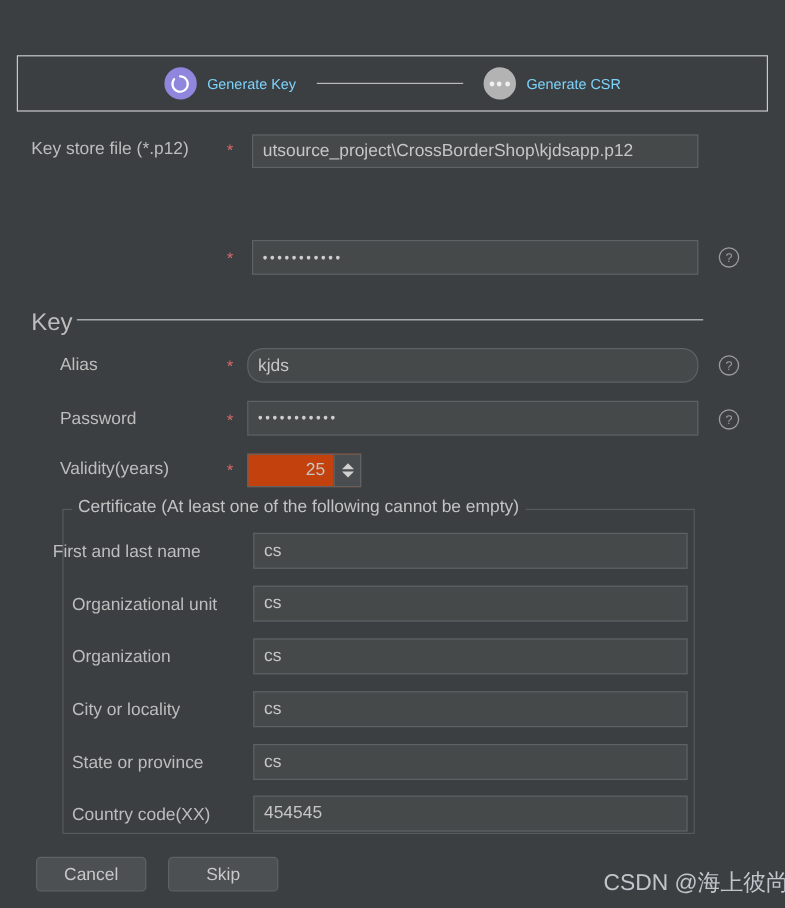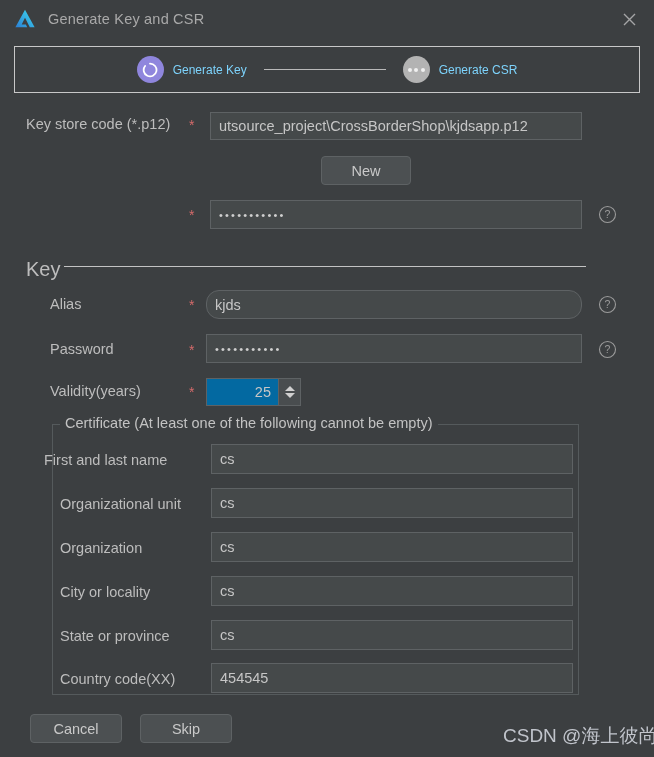--- a/index.html
+++ b/index.html
@@ -110,21 +110,21 @@
   #key-sep-line {
     position: absolute; left: 64px; top: 266px;
     width: 522px; height: 1px; background: #c3c3c3;
   }
 
   
   #validity-spinner {
     position: absolute; left: 206px; top: 378px;
     width: 95px; height: 28px;
     display: flex;
-    background: #0369a1;
+    background: #c2410c;
     border: 1px solid #5e6264;
   }
   #validity-value {
     flex: 1; display: flex; align-items: center; justify-content: flex-end;
     padding-right: 7px; font-size: 14.5px; color: #c6c6c6;
   }
   #validity-arrows {
     width: 22px; border-left: 1px solid #5e6264;
     background: #494d4f;
     display: flex; flex-direction: column;
@@ -157,37 +157,20 @@
     white-space: nowrap;
     pointer-events: none;
     font-family: "Liberation Sans", sans-serif;
   }
 </style>
 </head>
 <body>
 
 <div id="dialog">
 
-  <div id="titlebar">
-    <svg id="app-logo" viewBox="0 0 24 24">
-      <defs>
-        <linearGradient id="lg" x1="0" y1="1" x2="1" y2="0">
-          <stop offset="0" stop-color="#2b7fd4"></stop>
-          <stop offset="1" stop-color="#3ddbf0"></stop>
-        </linearGradient>
-      </defs>
-      <path d="M12 2 L22.5 21 L17.2 21 L12 10.6 L8.4 18 L12.9 18 L14.4 21 L1.5 21 Z" fill="url(#lg)"></path>
-    </svg>
-    <div id="title-text">Generate Key and CSR</div>
-    <div id="close-btn">
-      <svg width="15" height="15" viewBox="0 0 15 15">
-        <path d="M2 2 L13 13 M13 2 L2 13" stroke="#c8c8c8" stroke-width="1.4" fill="none"></path>
-      </svg>
-    </div>
-  </div>
 
   <div id="steps-panel">
     <div class="step">
       <div class="step-circle active">
         <svg width="16" height="16" viewBox="0 0 16 16">
           <path d="M8 1.6 A6.4 6.4 0 1 1 3.1 4" stroke="#ffffff" stroke-width="1.8" fill="none" stroke-linecap="round"></path>
         </svg>
       </div>
       <div class="step-label">Generate Key</div>
     </div>
@@ -197,25 +180,24 @@
         <span class="dots">
             <i></i>
             <i></i>
             <i></i>
           </span>
       </div>
       <div class="step-label">Generate CSR</div>
     </div>
   </div>
 
-  <div class="lbl" style="left:26px; top:116px;">Key store code (*.p12)</div>
+  <div class="lbl" style="left:26px; top:116px;">Key store file (*.p12)</div>
   <div class="req" style="left:189px; top:117px;">*</div>
   <div class="field" style="left:210px; top:112px; width:372px; height:28px;">utsource_project\CrossBorderShop\kjdsapp.p12</div>
 
-  <div class="btn" style="left:321px; top:156px; width:90px; height:29px;">New</div>
 
   <div class="req" style="left:189px; top:207px;">*</div>
   <div class="field pwd" style="left:210px; top:200px; width:372px; height:29px;">•••••••••••</div>
   <div class="help" style="left:598px; top:205px;">
     <svg width="19" height="19" viewBox="0 0 19 19">
       <circle cx="9.5" cy="9.5" r="8" stroke="#9b9b9b" stroke-width="1.1" fill="none"></circle>
       <text x="9.5" y="13.4" font-size="10.5" fill="#9b9b9b" text-anchor="middle" font-family="Liberation Sans, sans-serif">?</text>
     </svg>
   </div>
 

